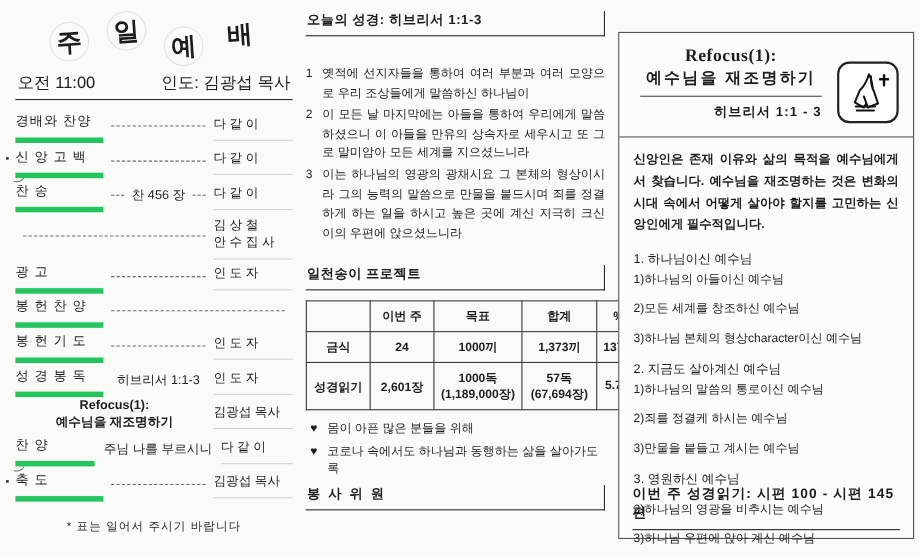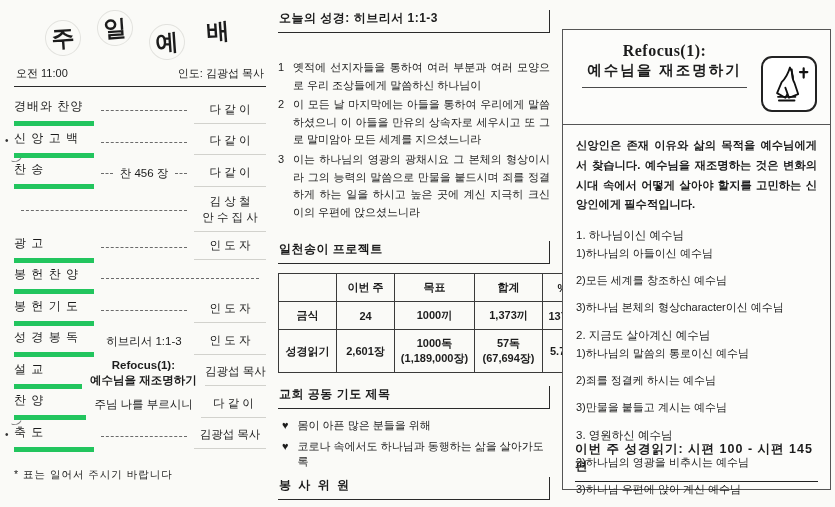--- a/index.html
+++ b/index.html
@@ -15,35 +15,35 @@
   .worship-title .ch{
     font-weight:bold;font-size:23px;font-family:"DejaVu Serif","Liberation Serif",serif;
     width:34px;height:34px;display:flex;align-items:center;justify-content:center;
     transform:rotate(-4deg);
   }
   .worship-title .ch.circled{border:1px solid #e2e2de;border-radius:50%;}
   .worship-title .c0{margin-top:12px;}
   .worship-title .c1{margin-top:2px;}
   .worship-title .c2{margin-top:16px;}
   .worship-title .c3{margin-top:6px;}
-  .svc-header{display:flex;justify-content:space-between;font-size:11px;margin-top:6px;
+  .svc-header{display:flex;justify-content:space-between;font-size:15px;margin-top:6px;
     padding:0 2px 5px 2px;border-bottom:1.6px solid #2a2a2a;}
   .order-rows{margin-top:8px;}
   .order-row{display:flex;align-items:center;min-height:31.5px;position:relative;font-size:12px;}
   .order-row .bullet{position:absolute;left:-9px;top:8px;font-size:10px;color:#333;}
   .order-row .label{width:80px;letter-spacing:1px;border-bottom:5px solid #22c55e;
     padding:3px 0 6px 0;white-space:nowrap;}
   .order-row .mid{flex:1;display:flex;align-items:center;justify-content:center;margin:0 4px;}
   .order-row .dash{flex:1;border-bottom:1px dashed #6b6b6b;height:0;margin:0 3px;}
   .order-row .center-text{font-size:11.5px;text-align:center;white-space:nowrap;padding:0 4px;}
   .order-row .center-text.bold2{font-weight:bold;line-height:1.35;}
-  .order-row .value{width:72px;text-align:center;border-bottom:1px solid #d2d2cd;
+  .order-row .value{width:72px;text-align:left;border-bottom:1px solid #d2d2cd;
     padding:3px 0 6px 0;white-space:nowrap;font-size:11.5px;line-height:1.4;}
   .order-row .paren{position:absolute;left:2px;bottom:-8px;color:#777;font-size:11px;transform:rotate(70deg);}
-  .footnote{font-size:10.5px;margin-top:16px;text-align:left;letter-spacing:1px;color:#222;}
+  .footnote{font-size:10.5px;margin-top:16px;text-align:center;letter-spacing:1px;color:#222;}
   
   .mid-col{position:absolute;left:278px;top:10px;width:272px;}
   .sec-heading{font-weight:bold;font-size:12px;letter-spacing:.5px;
     border-bottom:1.2px solid #2a2a2a;border-right:1px solid #2a2a2a;padding:0 0 5px 1px;}
   .verses{margin-top:26px;font-size:11px;line-height:1.6;text-align:justify;}
   .verse{position:relative;padding-left:15px;margin-bottom:2px;}
   .verse .vnum{position:absolute;left:0;top:0;}
   .proj-heading{margin-top:20px;}
   table{border-collapse:collapse;width:100%;table-layout:fixed;margin-top:9px;padding-left:40px;}
   td,th{border:1px solid #3a3a3a;font-size:11px;text-align:center;vertical-align:middle;
@@ -150,21 +150,20 @@
 
     <div class="order-row">
       <span class="label">성 경 봉 독</span>
       <span class="mid">
           <span class="center-text">히브리서 1:1-3</span>
         </span>
       <span class="value">인 도 자</span>
     </div>
 
     <div class="order-row">
-      <span class="label">설      교</span>
       <span class="mid">
           <span class="center-text bold2"><span>Refocus(1):</span><br><span>예수님을 재조명하기</span></span>
         </span>
       <span class="value">김광섭 목사</span>
     </div>
 
     <div class="order-row">
       <span class="label">찬      양</span>
       <span class="paren">)</span>
       <span class="mid">
@@ -233,21 +232,20 @@
       <td>2,601장</td>
       <td>1000독
 (1,189,000장)</td>
       <td>57독
 (67,694장)</td>
       <td>5.7%</td>
     </tr>
   </tbody>
     </table>
 
-  <div class="sec-heading prayer-heading">교회 공동 기도 제목</div>
   <div class="prayer-list">
     <div class="prayer-item">
       <span class="heart">♥</span>
       <span>몸이 아픈 많은 분들을 위해</span>
     </div>
     <div class="prayer-item">
       <span class="heart">♥</span>
       <span>코로나 속에서도 하나님과 동행하는 삶을 살아가도록</span>
     </div>
   </div>
@@ -256,20 +254,21 @@
 
 </div>
 
 <div class="right-col">
   <div class="r-head">
     <div class="r-title">
       <div class="t1">Refocus(1):</div>
       <div class="t2">예수님을 재조명하기</div>
     </div>
     <div class="r-title-rule"></div>
+    <div class="r-ref">히브리서 1:1 - 3</div>
     <div class="pray-icon">
       <svg width="44" height="44" viewBox="0 0 48 48" fill="none" stroke="#111" stroke-width="2" stroke-linecap="round" stroke-linejoin="round">
         <path d="M25 6 C23 13 21 17 16 22 L11 34 L20 39 L27 27 C30 20 28 11 25 6 Z" fill="#fff"></path>
         <path d="M27 8 C27 14 27 18 30 23 L34 35 L24 39 L20 28" fill="#fff"></path>
         <path d="M12 38 L31 38 M13 42 L30 42"></path>
         <path d="M40 7 L40 17 M36 11 L44 11" stroke-width="2.4"></path>
       </svg>
     </div>
   </div>
   <div class="r-divider"></div>

